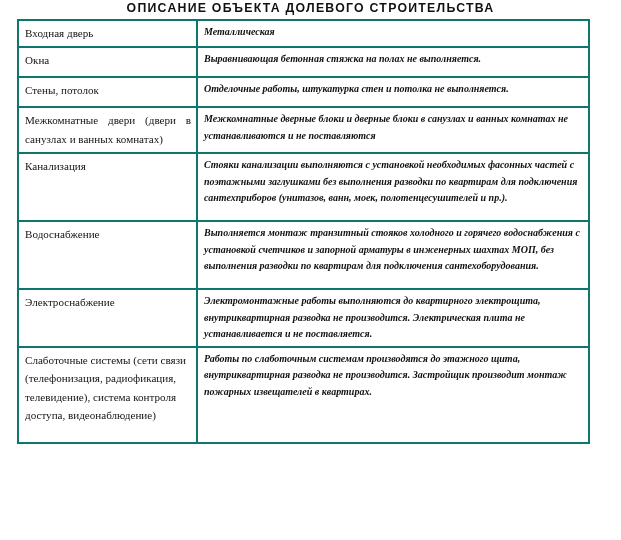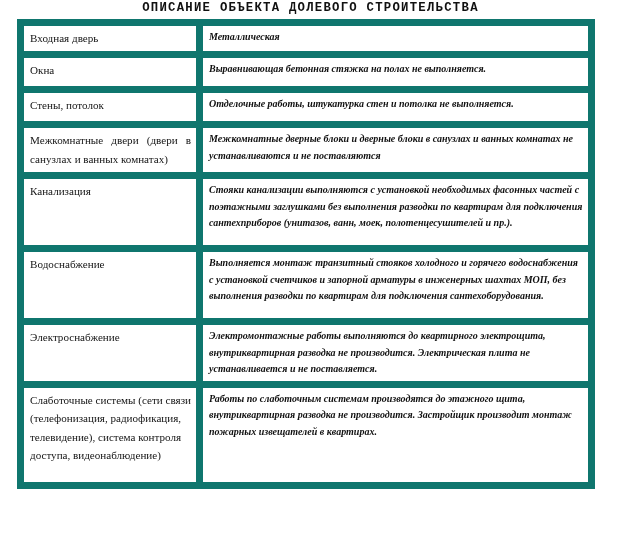--- a/index.html
+++ b/index.html
@@ -16,37 +16,37 @@
     overflow: hidden;
     font-family: "Liberation Serif", "DejaVu Serif", serif;
     color: #1a1a1a;
   }
   .doc-title {
     position: absolute;
     left: 0;
     top: 1px;
     width: 621px;
     text-align: center;
-    font-family: Liberation Mono, monospace;
+    font-family: Liberation Sans, sans-serif;
     font-weight: bold;
     font-size: 12.3px;
     letter-spacing: 1.25px;
     color: #111111;
     white-space: nowrap;
   }
   .spec-table {
     position: absolute;
     left: 17px;
     top: 19px;
     width: 571px;
     border-collapse: collapse;
     table-layout: fixed;
   }
   .spec-table td {
-    border: 7px solid #0f766e;
+    border: 2px solid #0f766e;
     vertical-align: top;
     padding: 3px 5px 3px 6px;
   }
   .col-label {
     width: 179px;
   }
   .col-value {
     width: 392px;
   }
   .lbl {

